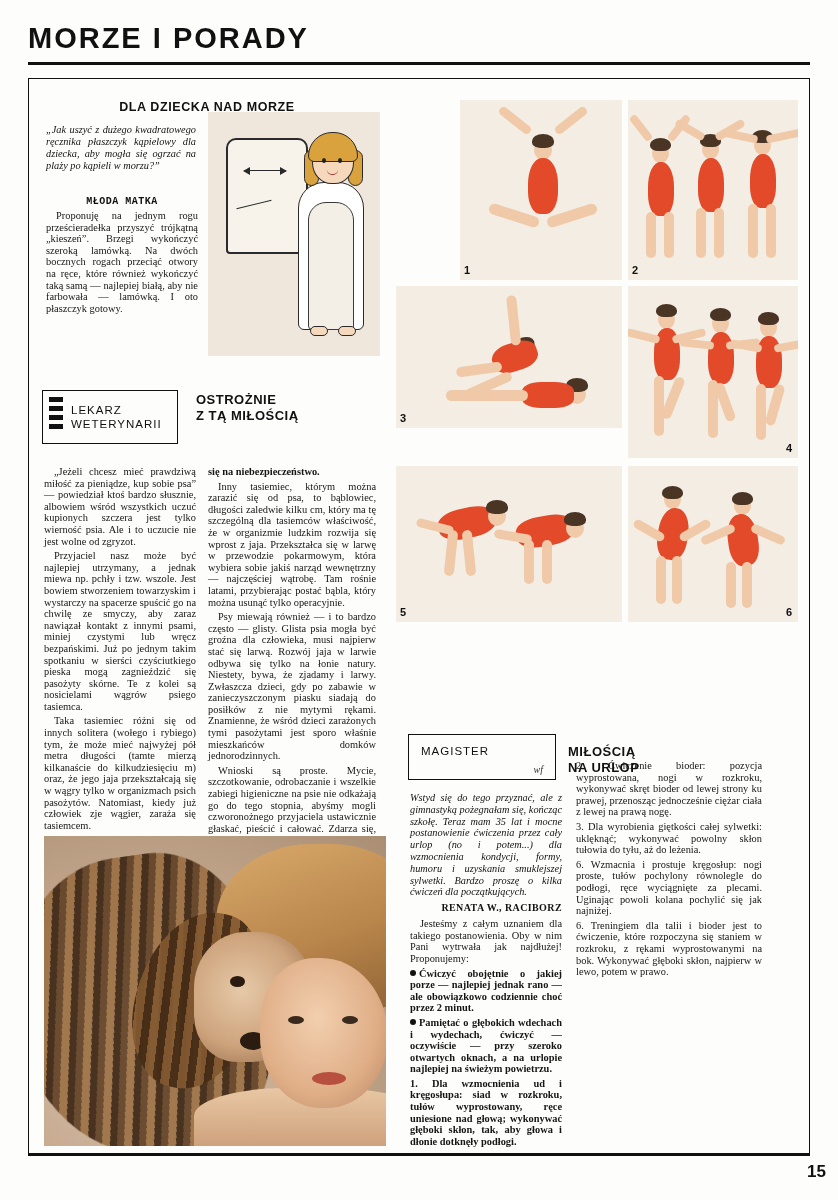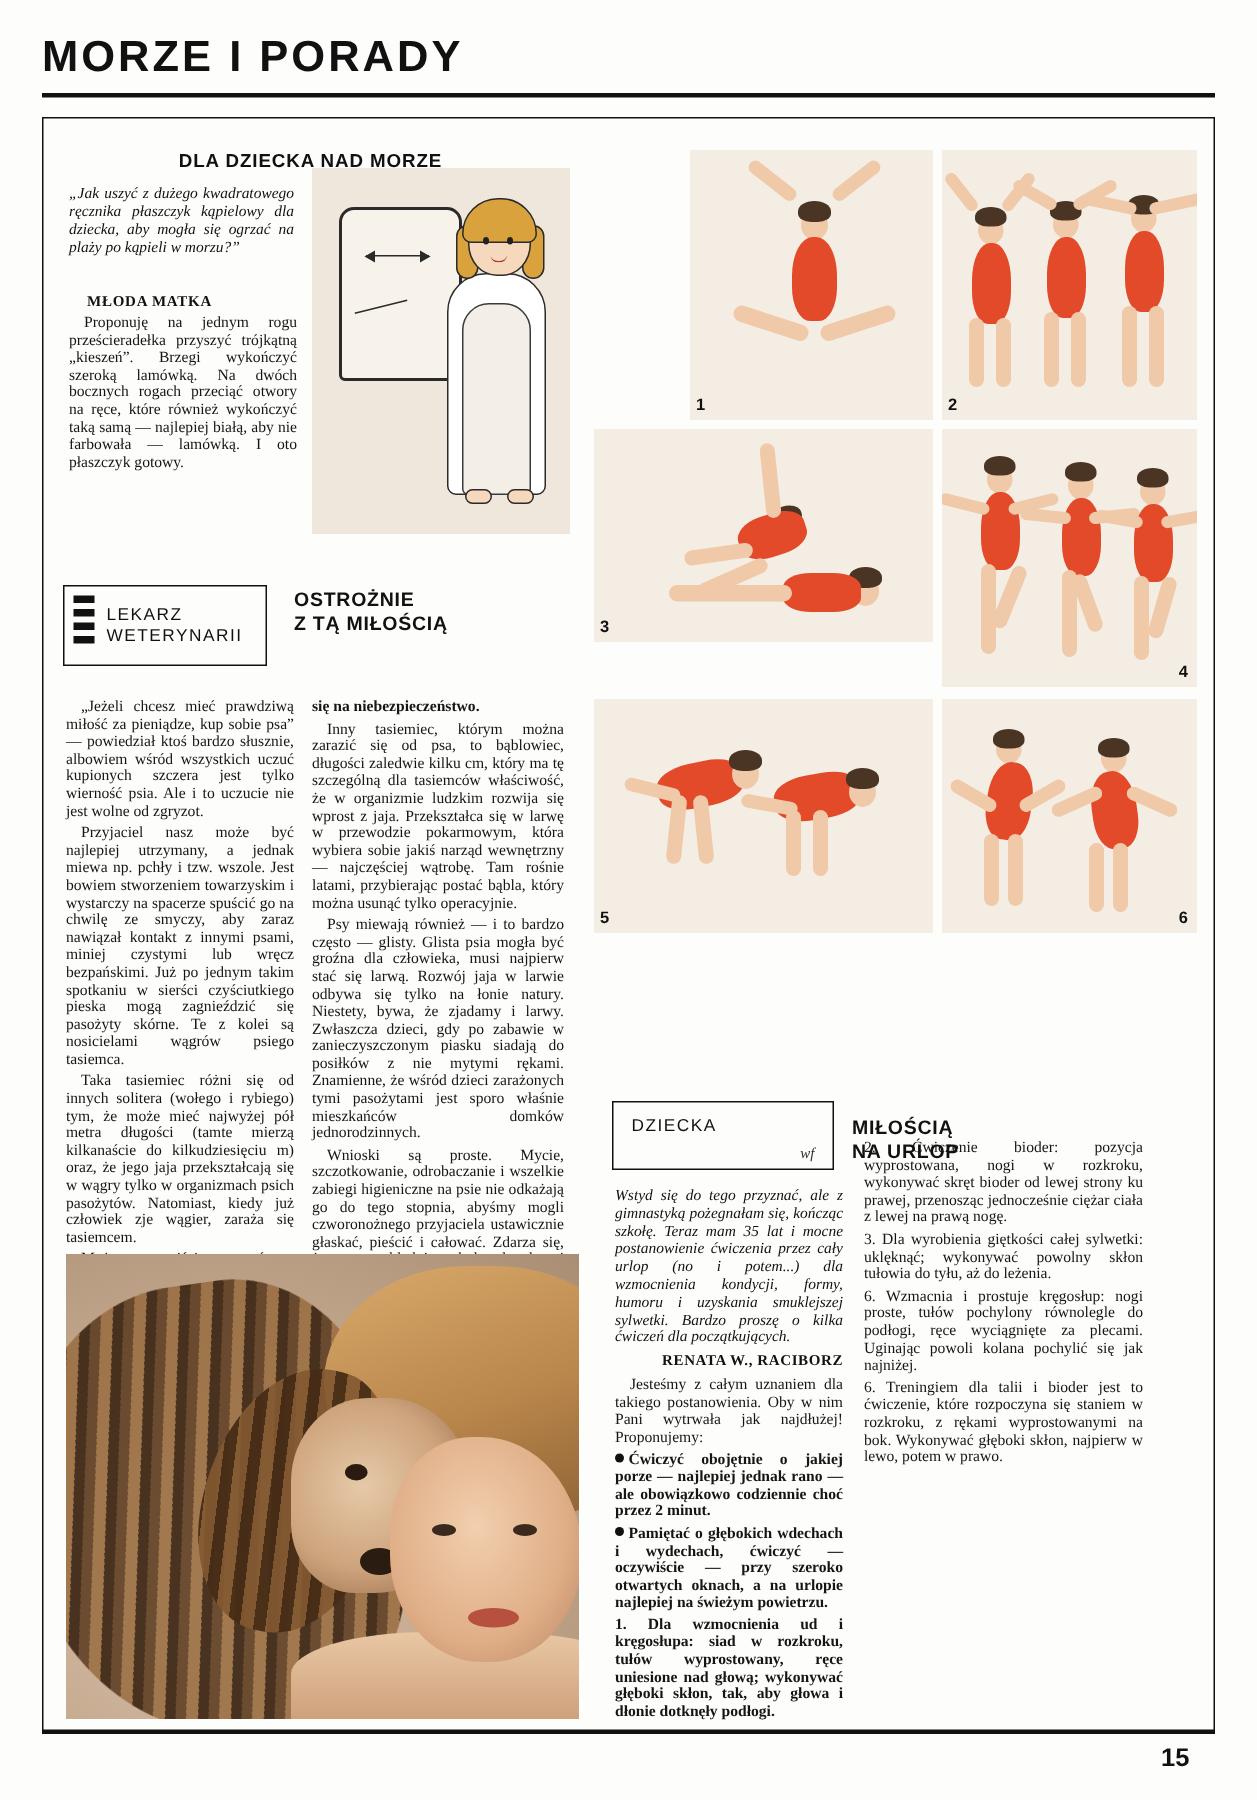--- a/index.html
+++ b/index.html
@@ -43,23 +43,23 @@
   .body-text p{margin:0 0 3px 0;text-indent:10px;}
   .body-text p.noind{text-indent:0;font-weight:bold;}
 
   
   .sec-child-title{position:absolute;left:42px;top:100px;width:330px;}
   .quote{
     position:absolute;left:46px;top:124px;width:150px;
     font-size:10.3px;line-height:12px;font-style:italic;text-align:justify;
   }
   .signature{
-    position:absolute;left:58px;top:196px;width:152px;
-    font-family:Liberation Serif, serif;font-weight:bold;font-size:10px;
-    letter-spacing:.5px;text-align:left;
+    position:absolute;left:46px;top:196px;width:152px;
+    font-family:Liberation Mono, monospace;font-weight:bold;font-size:10px;
+    letter-spacing:.5px;text-align:center;
   }
   .child-text{
     position:absolute;left:46px;top:210px;width:152px;
   }
 
   
   .towel-box{
     position:absolute;left:208px;top:112px;width:172px;height:244px;
     background:#efe7dc;
     overflow:hidden;
@@ -231,21 +231,21 @@
 
   .g1{left:460px;top:100px;width:162px;height:180px;}
   .g2{left:628px;top:100px;width:170px;height:180px;}
   .g3{left:396px;top:286px;width:226px;height:142px;}
   .g4{left:628px;top:286px;width:170px;height:172px;}
   .g5{left:396px;top:466px;width:226px;height:156px;}
   .g6{left:628px;top:466px;width:170px;height:156px;}
 
   
   .pageno{
-    position:absolute;right:45px;bottom:18px;
+    position:absolute;right:12px;bottom:18px;
     font-family:"Liberation Sans",sans-serif;font-weight:bold;font-size:17px;
   }
   .bottom-rule{position:absolute;left:28px;bottom:44px;width:782px;height:2px;background:#111;}
 </style>
 </head>
 <body>
 
 <div class="page">
 
   <div class="masthead">MORZE I PORADY</div>
@@ -317,21 +317,21 @@
     <div class="dog-eye"></div>
     <div class="dog-nose"></div>
     <div class="woman-shoulder"></div>
     <div class="woman-face"></div>
     <div class="woman-eye l"></div>
     <div class="woman-eye r"></div>
     <div class="woman-lip"></div>
   </div>
 
   <div class="mag-box">
-    <div class="mag-text">DZIECKA</div>
+    <div class="mag-text">MAGISTER</div>
     <div class="mag-wf">wf</div>
   </div>
   <div class="cw-title">
     <div>MIŁOŚCIĄ</div>
     <div>NA URLOP</div>
   </div>
 
   <div class="col-m1">
     <div class="lead-italic">Wstyd się do tego przyznać, ale z gimnastyką pożegnałam się, kończąc szkołę. Teraz mam 35 lat i mocne postanowienie ćwiczenia przez cały urlop (no i potem...) dla wzmocnienia kondycji, formy, humoru i uzyskania smuklejszej sylwetki. Bardzo proszę o kilka ćwiczeń dla początkujących.</div>
     <div class="renata">RENATA W., RACIBORZ</div>

